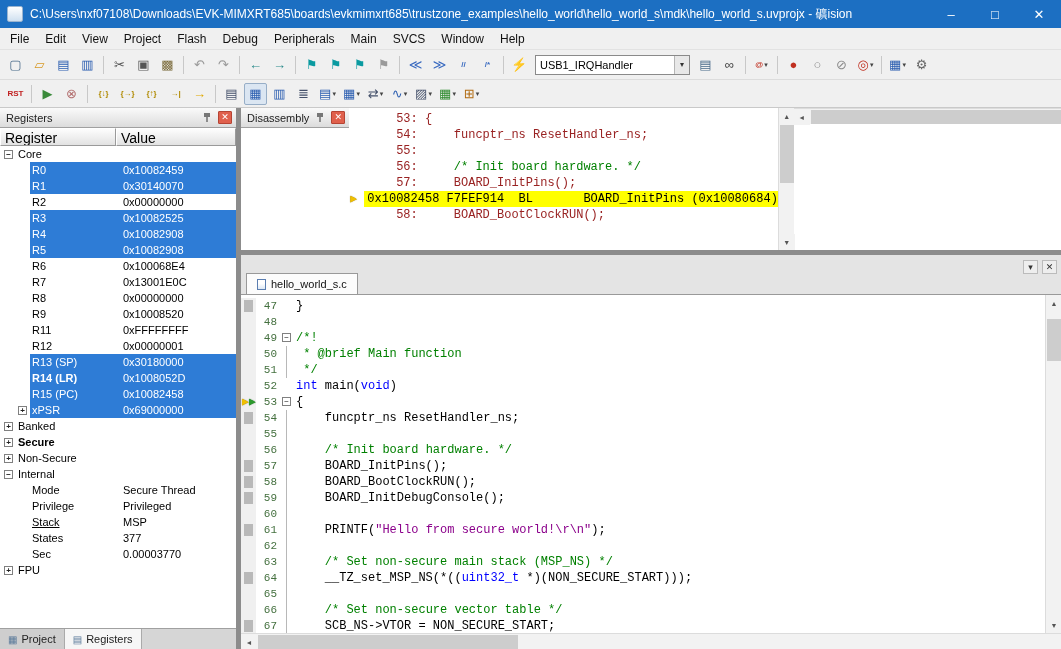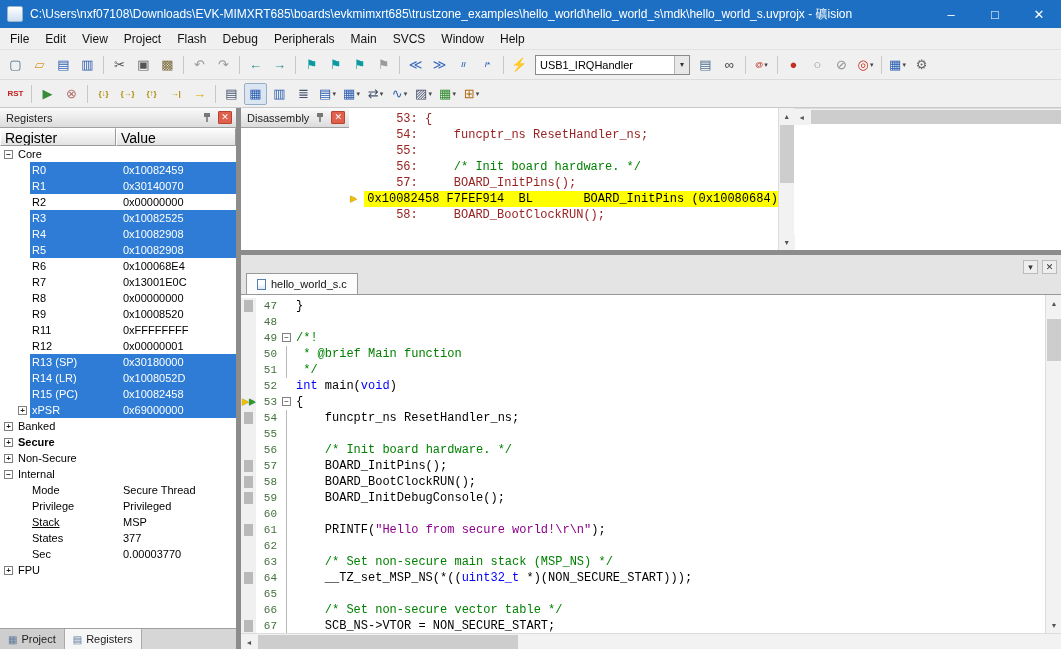--- a/index.html
+++ b/index.html
@@ -408,21 +408,21 @@
           <div class="rrow sel">
             <span class="rind" style="width: 30px;"></span>
             <span class="rbody">
               <span class="rname" style="width: 88px;">R13 (SP)</span>
               <span class="rval">0x30180000</span>
             </span>
           </div>
           <div class="rrow sel">
             <span class="rind" style="width: 30px;"></span>
             <span class="rbody">
-              <span class="rname" style="width: 88px;">R14 (LR)</span>
+              <span class="rname" style="width: 88px; font-weight: bold;">R14 (LR)</span>
               <span class="rval">0x1008052D</span>
             </span>
           </div>
           <div class="rrow sel">
             <span class="rind" style="width: 30px;"></span>
             <span class="rbody">
               <span class="rname" style="width: 88px;">R15 (PC)</span>
               <span class="rval">0x10082458</span>
             </span>
           </div>

